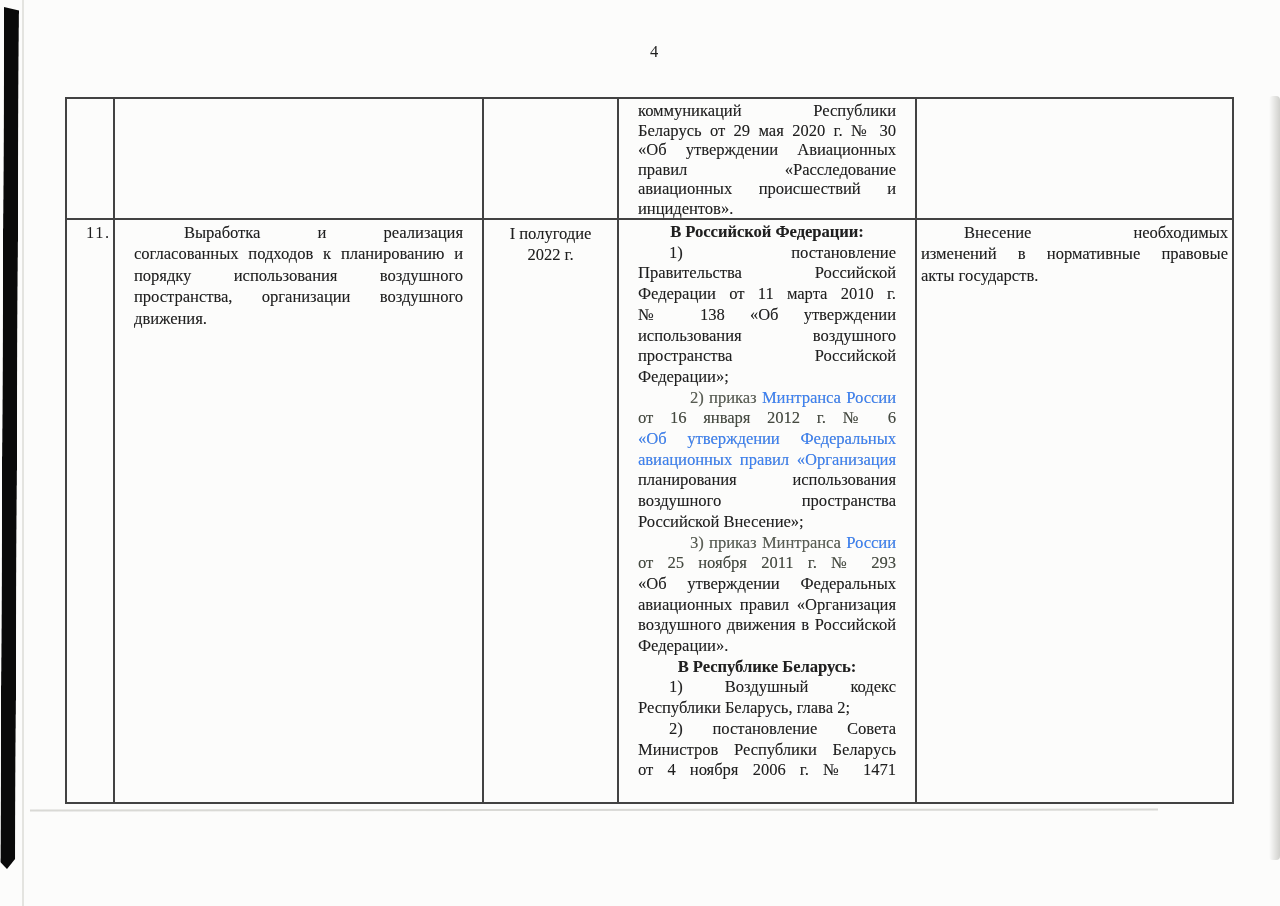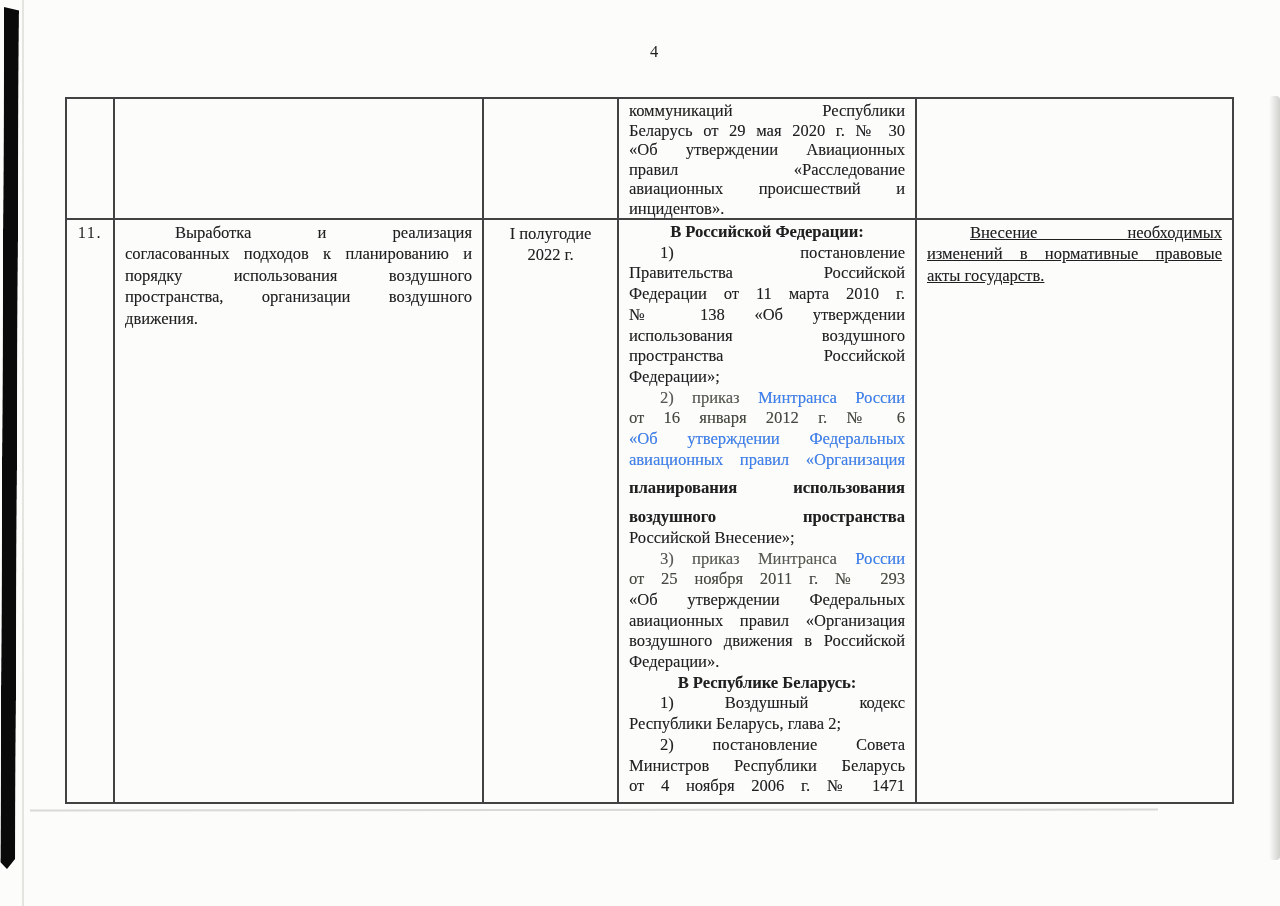--- a/index.html
+++ b/index.html
@@ -25,38 +25,38 @@
 
   .page-number { position:absolute; top:42px; left:650px; font-size:16.5px; letter-spacing:1px; }
 
   .doc-table {
     position:absolute; left:65px; top:97px; width:1169px; height:707px;
     border:2px solid #424242; box-sizing:border-box; background:transparent;
   }
   .t-row { display:grid; grid-template-columns:46px 369px 135px 298px 1fr; box-sizing:border-box; }
   .t-row.r1 { height:119px; }
   .t-row.r2 { height:584px; border-top:2px solid #424242; }
-  .cell { border-left:2px solid #424242; box-sizing:border-box; padding:2px 10px; overflow:hidden; }
+  .cell { border-left:2px solid #424242; box-sizing:border-box; padding:2px 19px; overflow:hidden; }
   .cell:first-child { border-left:none; }
-  .cell-result { padding:2px 10px;text-decoration:underline; }
+  .cell-result { padding:2px 4px; }
 
   .ln {
     font-size:16.5px; line-height:20.7px;
     text-align:justify; text-align-last:justify;
     text-shadow:0.2px 0 0 rgba(25,25,25,0.35);
   }
   .r1 .ln { line-height:19.6px; }
   .cell-task .ln, .cell-period .ln, .cell-result .ln { line-height:21.4px; }
   .last { text-align-last:left; }
   .hdr  { font-weight:bold; text-align:right; text-align-last:center; }
   .ind    { text-indent:31px; }
   .ind-lg { text-indent:50px; }
   .ind-md { text-indent:43px; }
-  .heavy  { font-weight:bold;margin-top:8px; }
-  .tone-m  { color:#575c52; }
+  .heavy  { font-weight:normal; }
+  .tone-m  { color:#575c52;margin-left:21px; }
   .tone-m2 { color:#454a40; }
   .tone-f  { color:#3b82f6; }
   .num { font-size:16.5px; text-align:center; letter-spacing:1.5px; padding-top:1px; }
   .cell-period { text-align:center; padding-top:3px; }
   .cell-period .ln { text-align:left; text-align-last:center; }
 </style>
 </head>
 <body>
 
 <div class="page">

